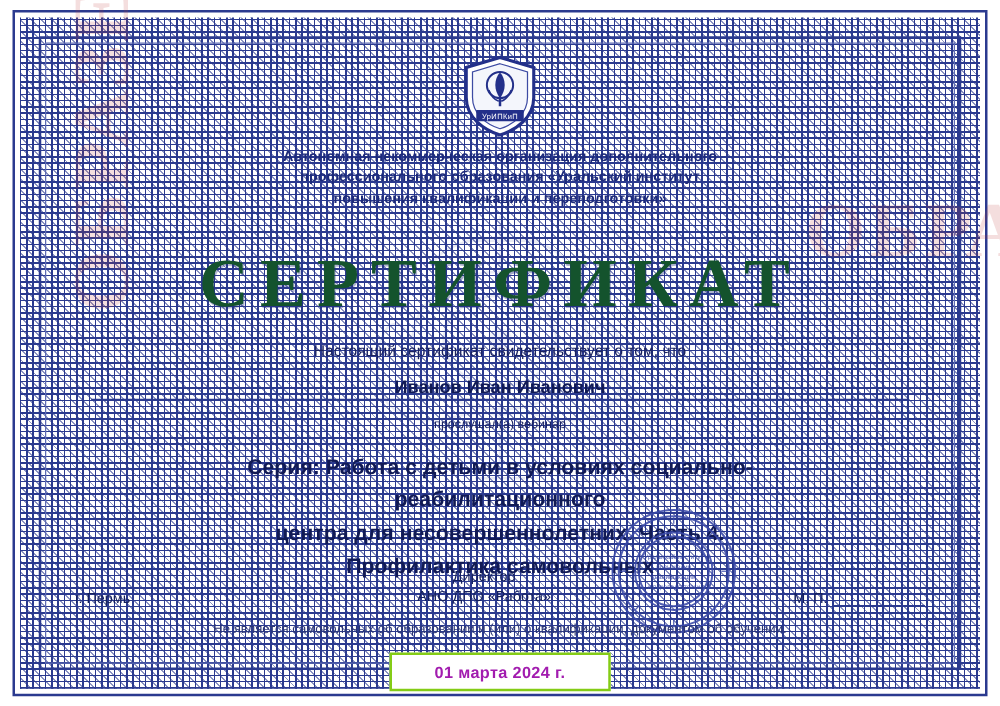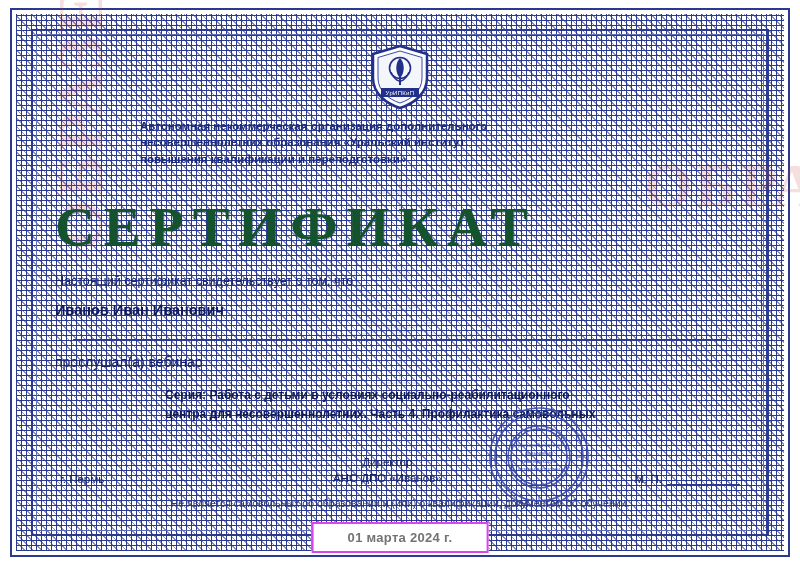--- a/index.html
+++ b/index.html
@@ -103,20 +103,21 @@
     left: 50%;
     top: 280px;
     transform: translate(-50%, -50%);
     opacity: 0.10;
   }
 
   
   .content {
     position: absolute;
     left: 55px; right: 55px; top: 44px;
+    text-align: center;
   }
 
   .logo-wrap {
     display: flex;
     justify-content: center;
     margin-bottom: 8px;
   }
 
   .org-lines {
     font-size: 11.5px;
@@ -144,38 +145,38 @@
     color: #1a2260;
   }
 
   .name-block {
     margin-top: 14px;
   }
   .name-text {
     font-size: 14.5px;
     font-weight: bold;
     color: #111a55;
-    padding-bottom: 21px;
+    padding-bottom: 1px;
   }
   .rule {
     height: 1px;
     background: #2b3a8f;
     margin: 0 18px;
   }
 
   .prosl {
     margin-top: 14px;
-    font-size: 14px;
+    font-size: 10px;
     color: #1a2260;
   }
 
   .course {
     margin: 16px auto 0;
     max-width: 470px;
-    font-size: 12px;
+    font-size: 17px;
     font-weight: bold;
     line-height: 1.55;
     color: #111a55;
   }
 
   
   .sign-row {
     position: absolute;
     left: 60px; right: 60px;
     bottom: 78px;
@@ -212,26 +213,26 @@
     text-align: center;
     font-size: 10.5px;
     color: #2c3672;
   }
 
   .date-box {
     position: absolute;
     left: 50%;
     bottom: 12px;
     transform: translateX(-50%);
-    border: 2px solid #d946ef;
+    border: 2px solid #84cc16;
     background: #fff;
     padding: 6px 34px;
     font-size: 13px;
     font-weight: bold;
-    color: #737373;
+    color: #a21caf;
     letter-spacing: .3px;
   }
 
   
   .stamp {
     position: absolute;
     left: 487px;
     top: 405px;
     width: 104px;
     height: 104px;
@@ -280,21 +281,21 @@
           <rect x="30" y="32" width="2" height="9"></rect>
           <path d="M22 28 C24 33 27 36 30 37 M40 28 C38 33 35 36 32 37" fill="none" stroke="#23308a" stroke-width="1.4"></path>
         </g>
         <rect x="12" y="44" width="38" height="9" fill="#23308a"></rect>
         <text x="31" y="51" font-family="Liberation Sans, sans-serif" font-size="6" fill="#ffffff" text-anchor="middle" letter-spacing="0.3">УрИПКиП</text>
       </svg>
     </div>
 
     <div class="org-lines">
       <div>Автономная некоммерческая организация дополнительного</div>
-      <div>несовершеннолетних образования «Уральский институт</div>
+      <div>профессионального образования «Уральский институт</div>
       <div>повышения квалификации и переподготовки»</div>
     </div>
 
     <div class="title">СЕРТИФИКАТ</div>
 
     <div class="subtitle">Настоящий сертификат свидетельствует о том, что</div>
 
     <div class="name-block">
       <div class="name-text">Иванов Иван Иванович</div>
       <div class="rule"></div>
@@ -334,21 +335,21 @@
         <text x="52" y="58">квалификации</text>
         <text x="52" y="66">и переподготовки</text>
       </g>
     </svg>
   </div>
 
   <div class="sign-row">
     <div class="city">г. Пермь</div>
     <div class="director">
       <div>Директор</div>
-      <div>АНО ДПО «Иванов»</div>
+      <div>АНО ДПО «Работа»</div>
     </div>
     <div class="mp">
       <span>М. П.</span><span class="mp-line"></span>
     </div>
   </div>
 
   <div class="disclaimer">Не является самовольных об образовании и (или) о квалификации, документом об обучении.</div>
 
   <div class="date-box">01 марта 2024 г.</div>
 

